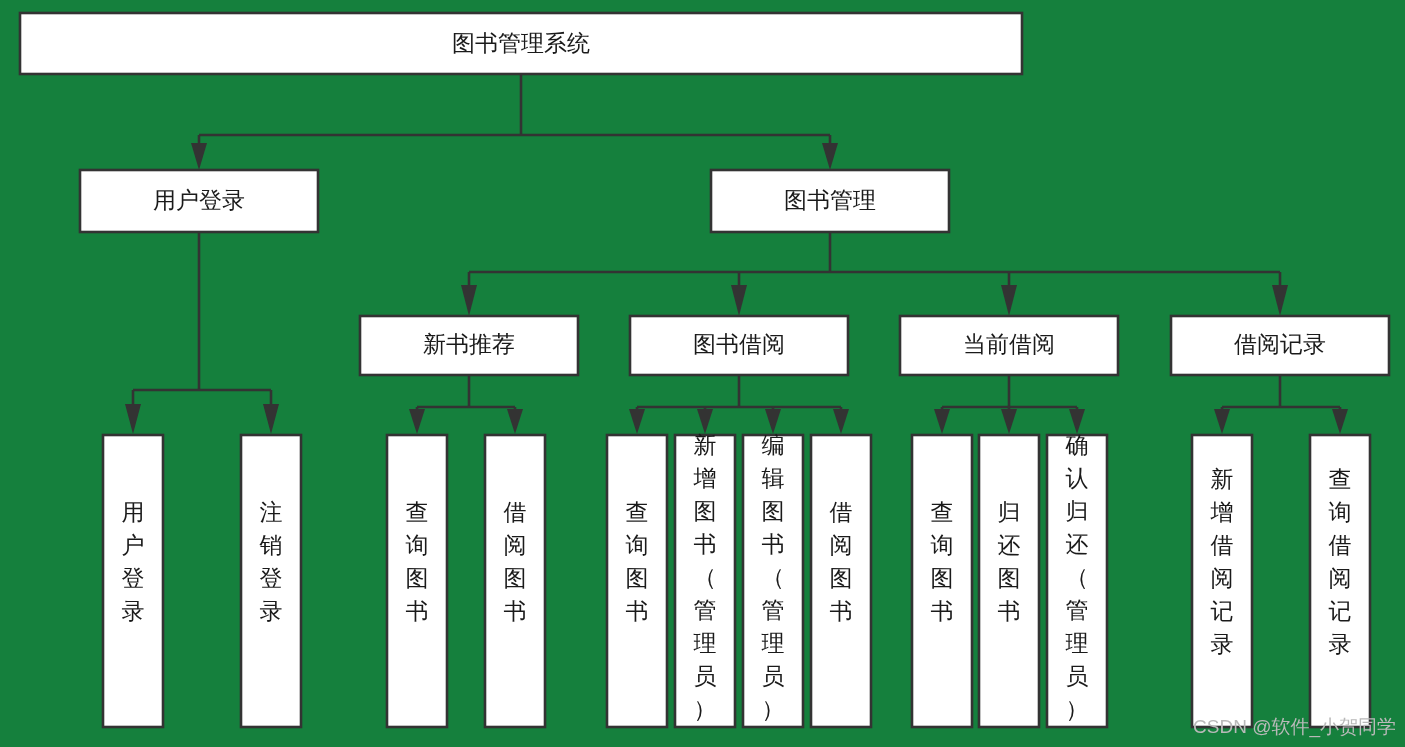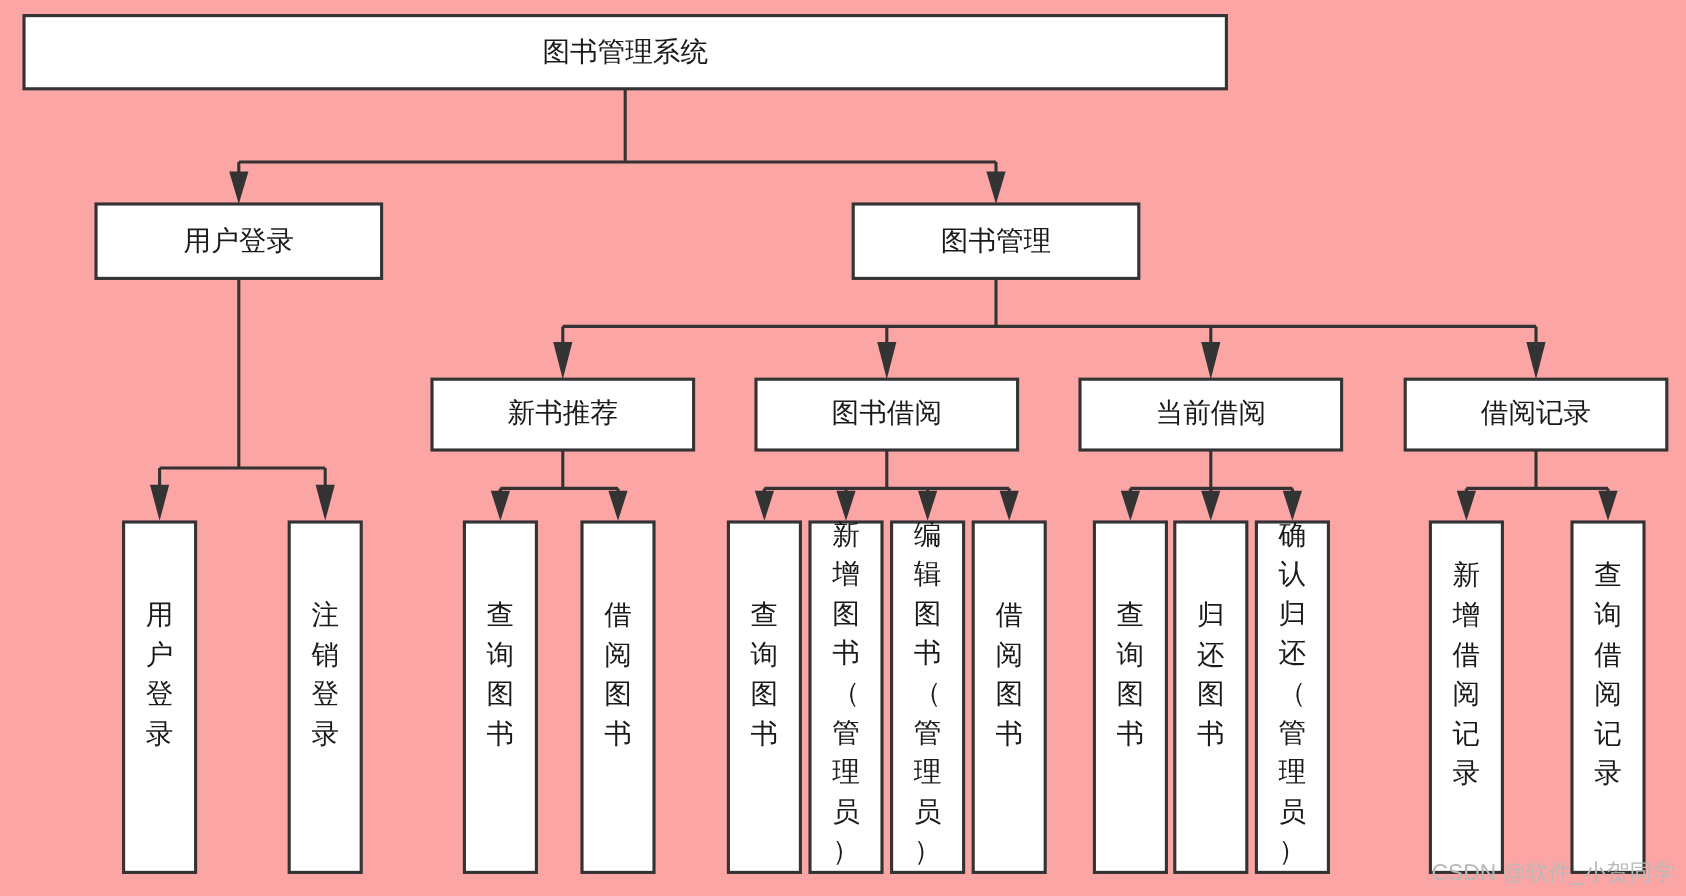--- a/index.html
+++ b/index.html
@@ -8,21 +8,21 @@
     padding: 0;
     background: #ffffff;
   }
   body {
     font-family: "Liberation Sans", "DejaVu Sans", sans-serif;
   }
   #diagram-root {
     position: relative;
     width: 1405px;
     height: 747px;
-    background: #fca5a5;
+    background: #15803d;
     overflow: hidden;
     text-decoration: underline;
   }
   svg.diagram-canvas {
     position: absolute;
     left: 0;
     top: 0;
     width: 1405px;
     height: 747px;
   }

